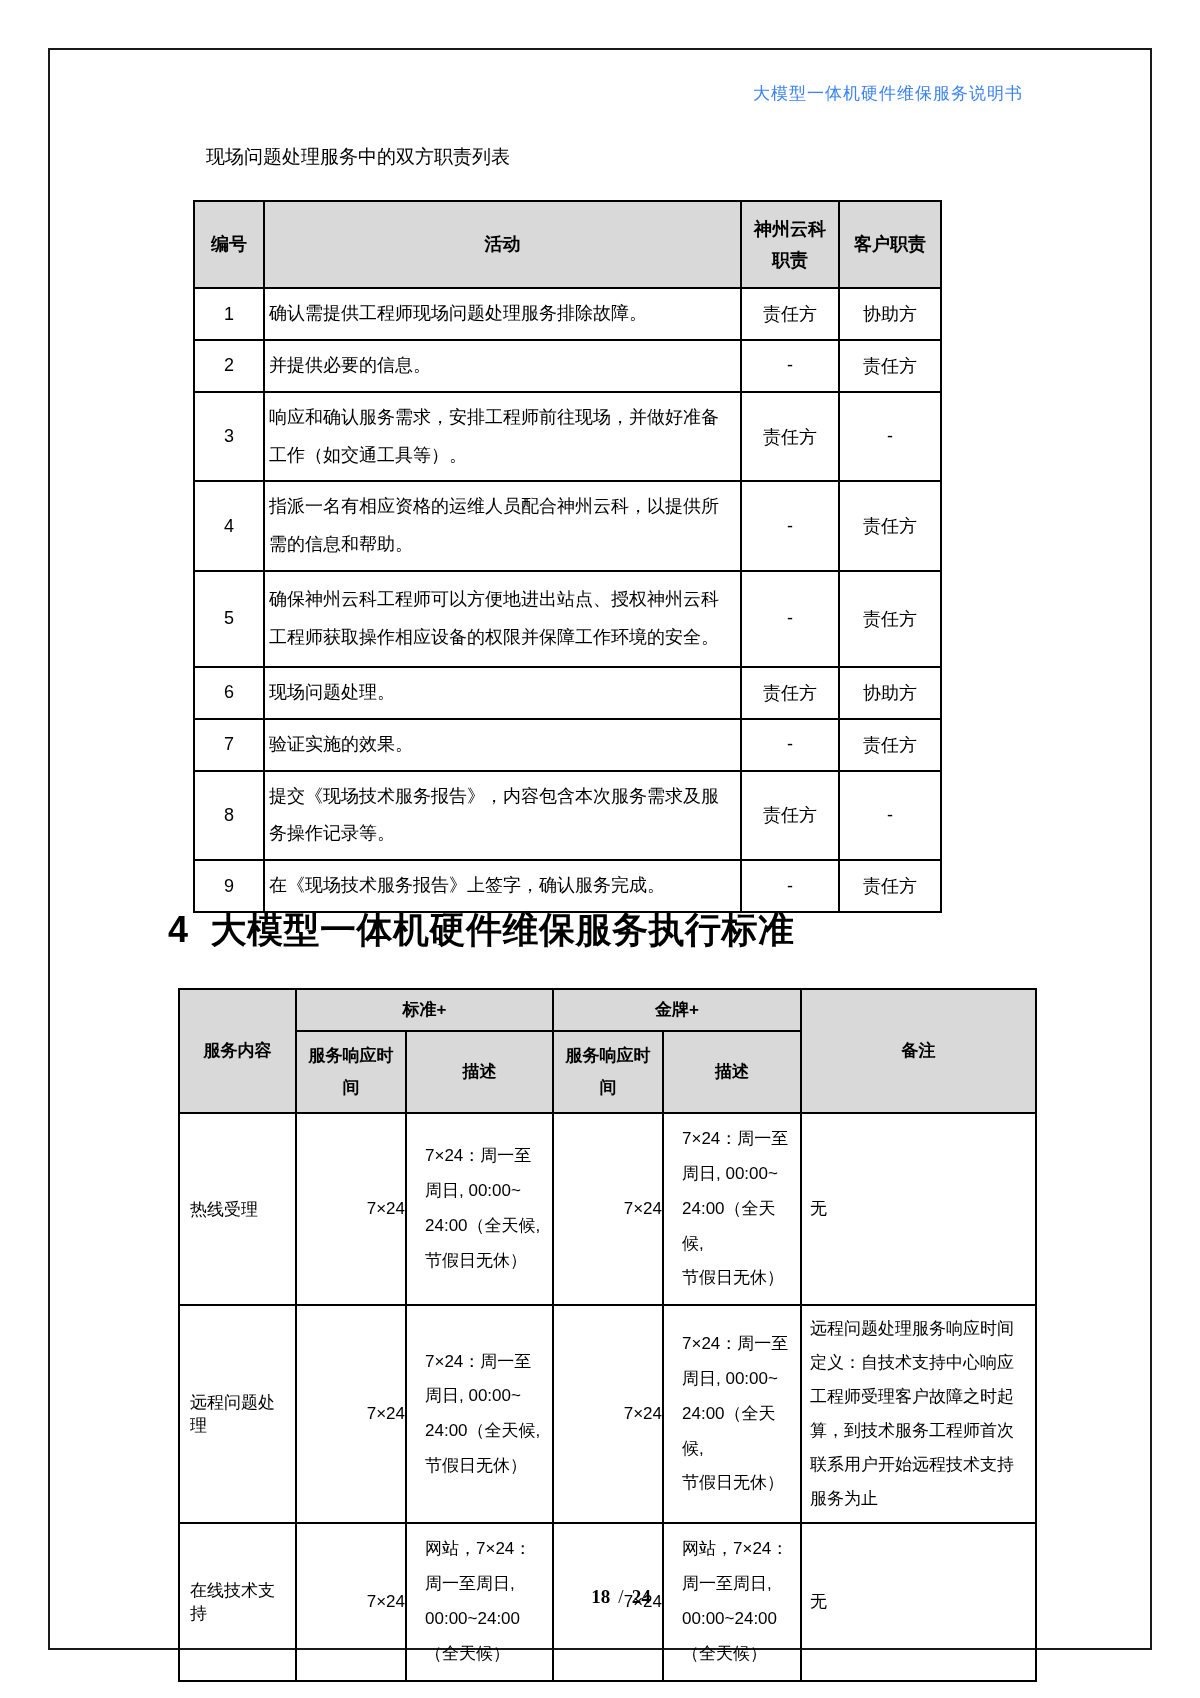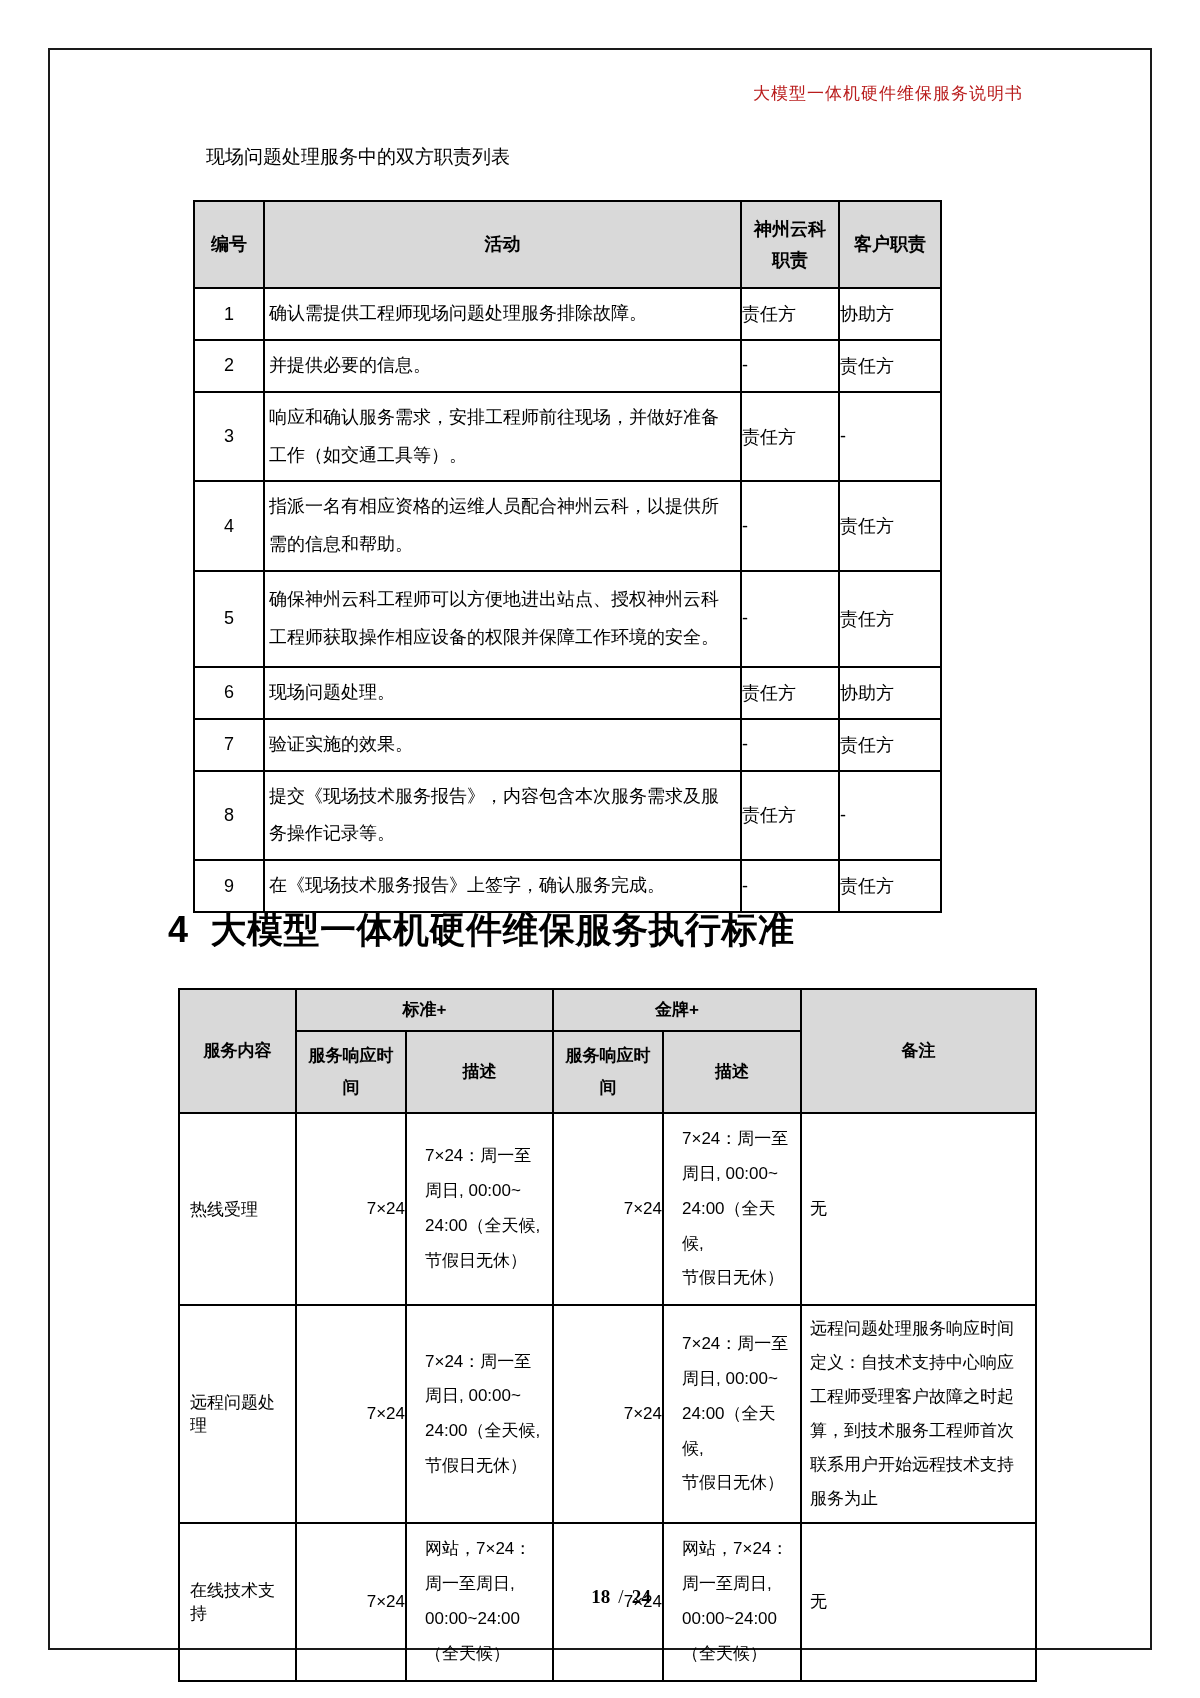--- a/index.html
+++ b/index.html
@@ -20,40 +20,40 @@
     width: 1104px; height: 1602px;
     border: 2px solid #1a1a1a;
     pointer-events: none;
   }
   .doc-header {
     position: absolute;
     top: 82px; right: 177px;
     font-family: "Liberation Serif", serif;
     font-size: 17px;
     letter-spacing: 1px;
-    color: #b91c1c;
+    color: #3b82f6;
   }
   .intro {
     position: absolute;
     left: 206px; top: 144px;
     font-size: 19px;
   }
   table { border-collapse: collapse; table-layout: fixed; }
   th, td { border: 2px solid #000; }
   th { background: #d9d9d9; font-weight: bold; }
   .t1 {
     position: absolute;
     left: 193px; top: 200px;
     width: 747px;
     font-size: 18px;
   }
   .t1 th { font-size: 18px; line-height: 1.7; }
   .t1 .c-no   { text-align: center; }
   .t1 .c-act  { text-align: left; padding: 6px 4px; line-height: 2.1; }
-  .t1 .c-role { text-align: left; }
+  .t1 .c-role { text-align: center; }
   .t1 th.c-vendor { padding: 12px 12px; }
   .sec-heading {
     position: absolute;
     left: 168px; top: 906px;
     font-size: 36px;
     font-weight: bold;
     letter-spacing: 0.5px;
   }
   .sec-heading .num { margin-right: 22px; font-weight: bold; }
   .t2 {

